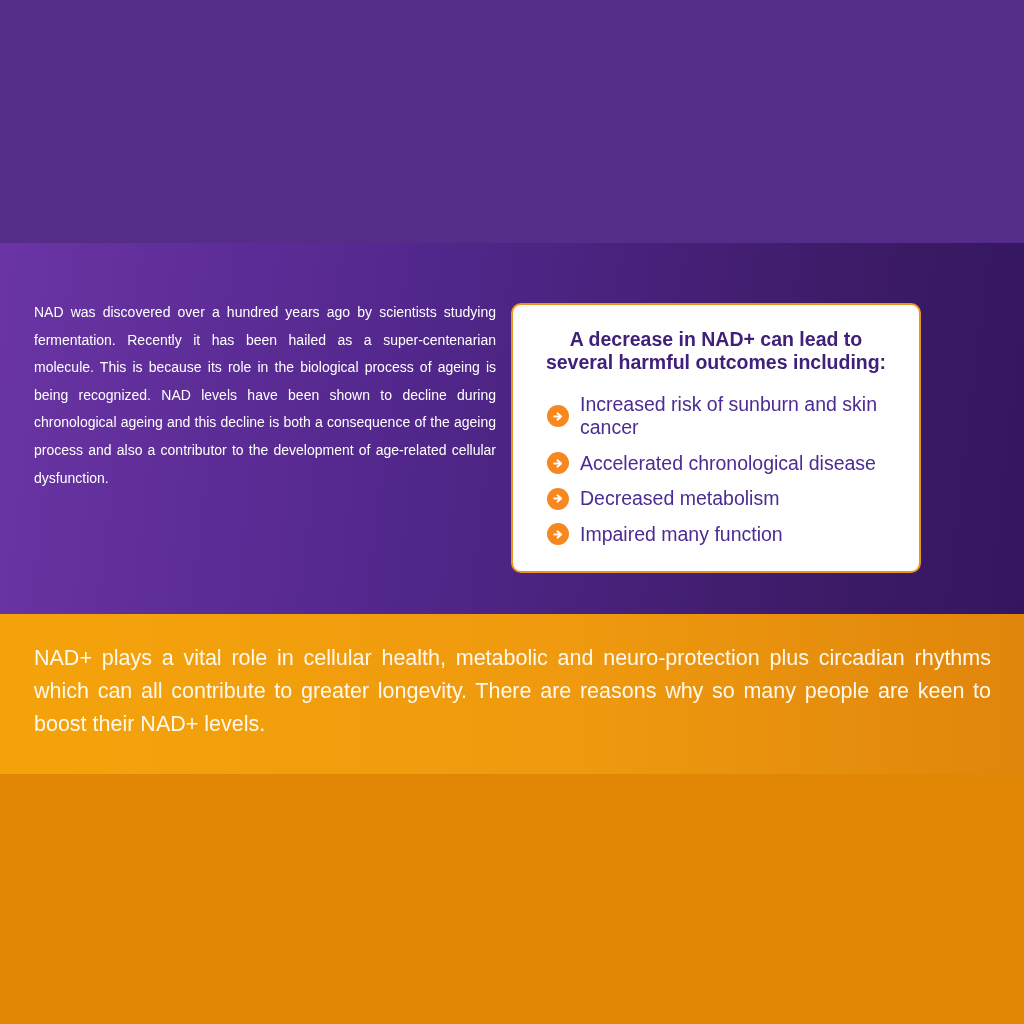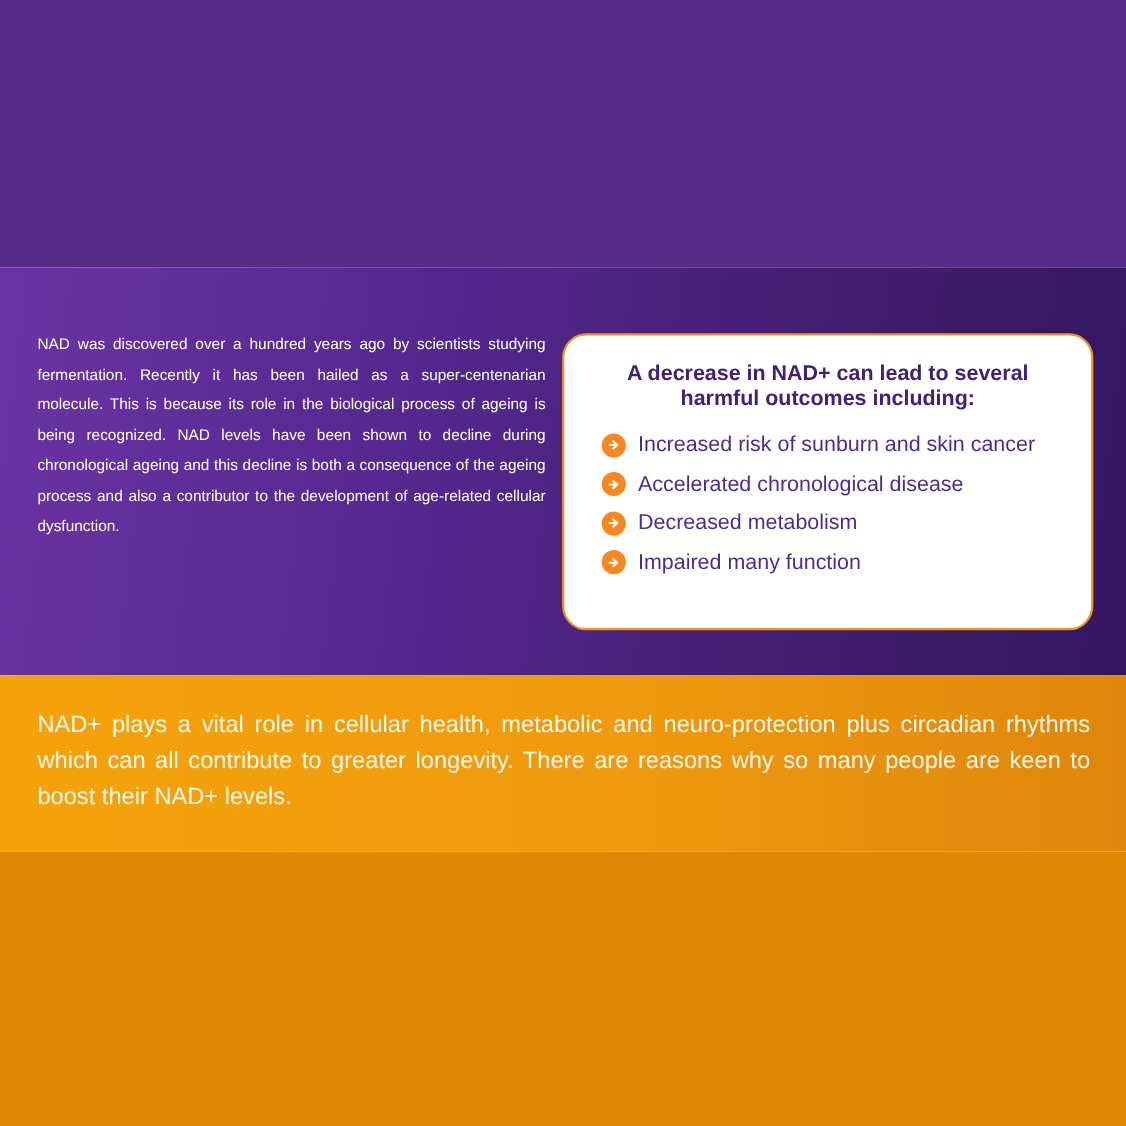--- a/index.html
+++ b/index.html
@@ -42,36 +42,35 @@
   }
   .sci-body {
     margin: 0;
     font-size: 14px; line-height: 27.6px;
     text-align: justify;
   }
 
   
   .card {
     position: absolute; left: 511px; top: 303px;
-    width: 483px; height: 270px; box-sizing: border-box;
+    width: 410px; height: 270px; box-sizing: border-box;
     background: #ffffff;
     border: 2px solid #ea961e;
-    border-radius: 22px;
+    border-radius: 10px;
   }
   .card-heading {
     margin: 23px 28px 0 28px;
     text-align: center;
     color: #41207a;
     font-size: 19.5px; line-height: 23px; font-weight: bold;
   }
   .card-list {
     list-style: none;
     margin: 19px 0 0 0;
     padding: 0 14px 0 34px;
-    text-align: right;
   }
   .card-item {
     display: flex; align-items: center;
     margin-bottom: 12.5px;
     color: #4c2c92;
     font-size: 19.5px;
   }
   .bullet {
     flex: 0 0 22px;
     width: 22px; height: 22px;

